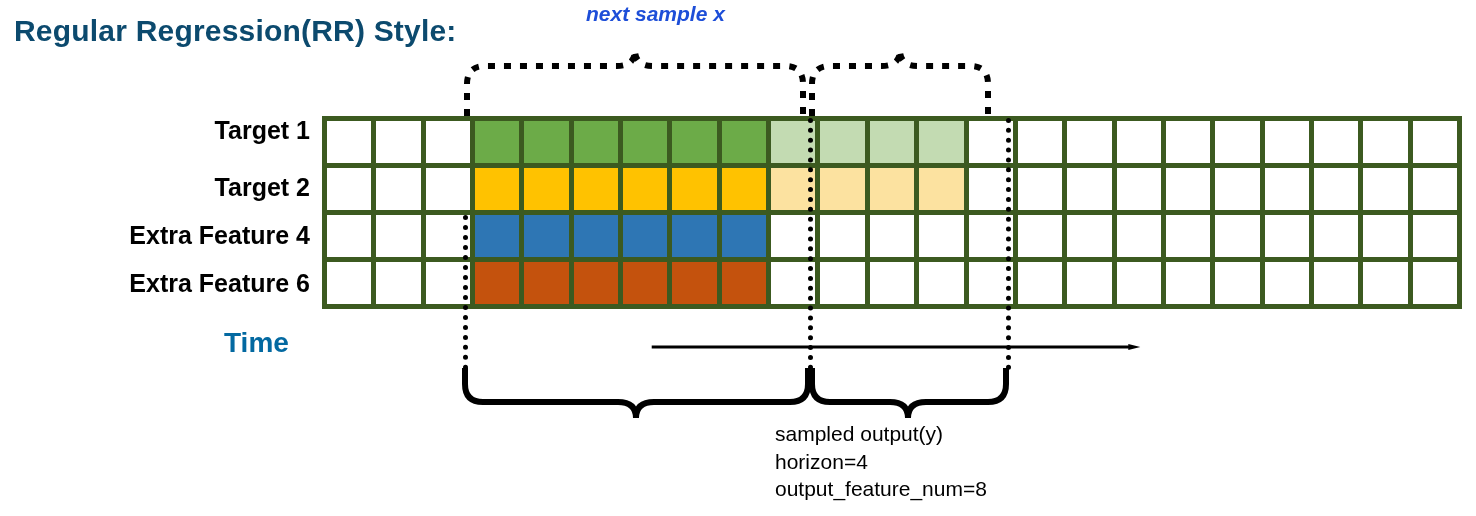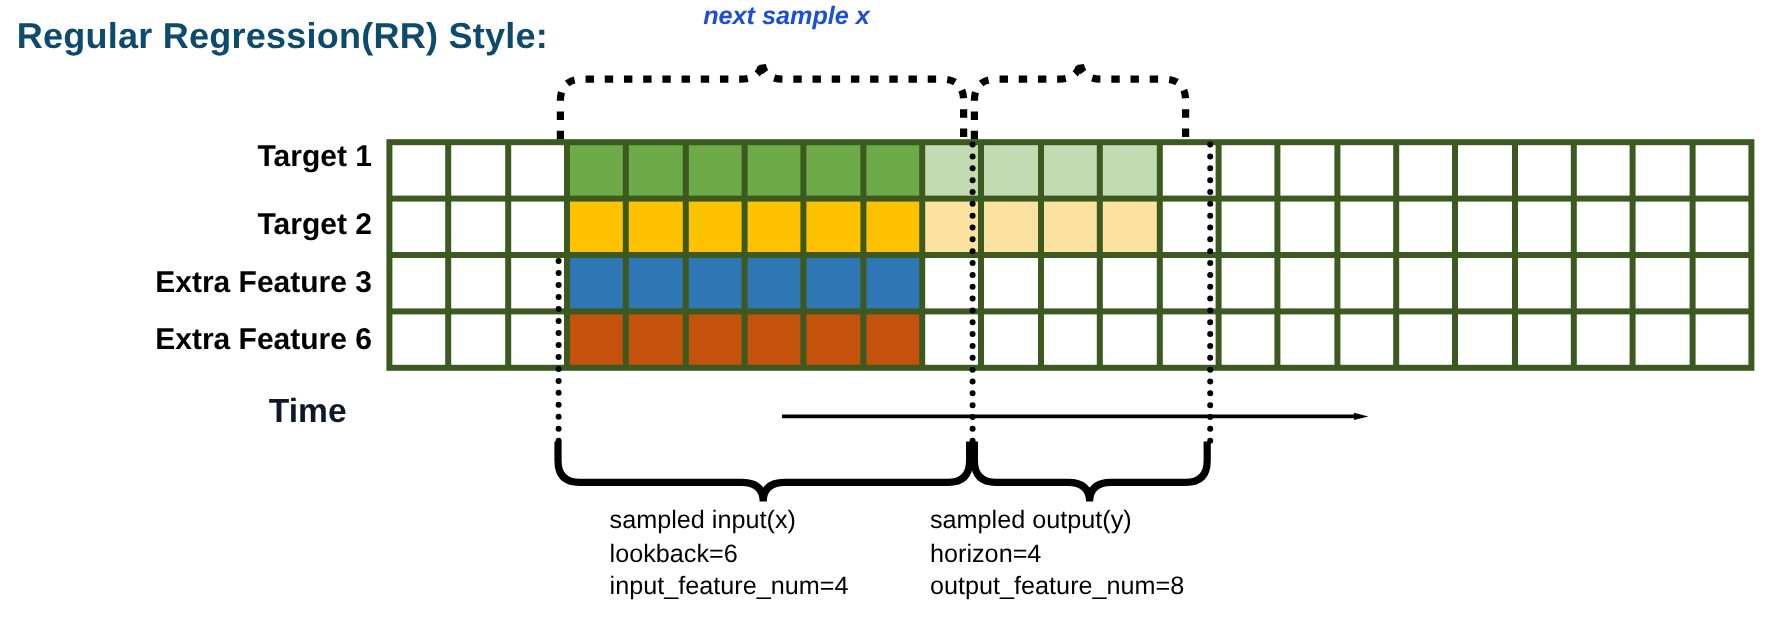--- a/index.html
+++ b/index.html
@@ -34,21 +34,21 @@
   
   .rowlabel{
     position:absolute;right:1166px;
     font-size:25px;font-weight:700;color:#000;
     white-space:nowrap;text-align:right;
   }
 
   
   #timelabel{
     position:absolute;left:224px;top:327px;
-    font-size:28px;font-weight:700;color:#0f172a;white-space:nowrap;
+    font-size:28px;font-weight:700;color:#0369a1;white-space:nowrap;
   }
   #timeaxis{
     position:absolute;left:330px;top:344px;width:1132px;height:6px;
   }
 
   
   .vdot{
     position:absolute;width:0;
     border-left:5px dotted #000;
   }
@@ -69,21 +69,21 @@
 </style>
 </head>
 <body>
 
 <div id="stage">
 
   <div class="title">Regular Regression(RR) Style:</div>
 
   <div class="rowlabel" style="top:116px;">Target 1</div>
   <div class="rowlabel" style="top:173px;">Target 2</div>
-  <div class="rowlabel" style="top:221px;">Extra Feature 3</div>
+  <div class="rowlabel" style="top:221px;">Extra Feature 4</div>
   <div class="rowlabel" style="top:269px;">Extra Feature 6</div>
 
   <div id="grid">
       <div class="cell"></div>
       <div class="cell"></div>
       <div class="cell"></div>
       <div class="cell c-green"></div>
       <div class="cell c-green"></div>
       <div class="cell c-green"></div>
       <div class="cell c-green"></div>
@@ -197,25 +197,20 @@
 
   <svg width="1476" height="516">
     <g fill="none" stroke="#000" stroke-width="6" stroke-linecap="butt">
       <path d="M 465 368 L 465 384 Q 465 402 483 402 L 618 402 Q 636 402 636 418 Q 636 402 654 402 L 790 402 Q 808 402 808 384 L 808 368"></path>
     </g>
     <g fill="none" stroke="#000" stroke-width="6" stroke-linecap="butt">
       <path d="M 812 368 L 812 384 Q 812 402 830 402 L 890 402 Q 908 402 908 418 Q 908 402 926 402 L 988 402 Q 1006 402 1006 384 L 1006 368"></path>
     </g>
   </svg>
 
-  <div class="botblock" style="left:508px;">
-    <div>sampled input(x)</div>
-    <div>lookback=6</div>
-    <div>input_feature_num=4</div>
-  </div>
 
   <div class="botblock" style="left:775px;">
     <div>sampled output(y)</div>
     <div>horizon=4</div>
     <div>output_feature_num=8</div>
   </div>
 
 </div>
 
 </body></html>

